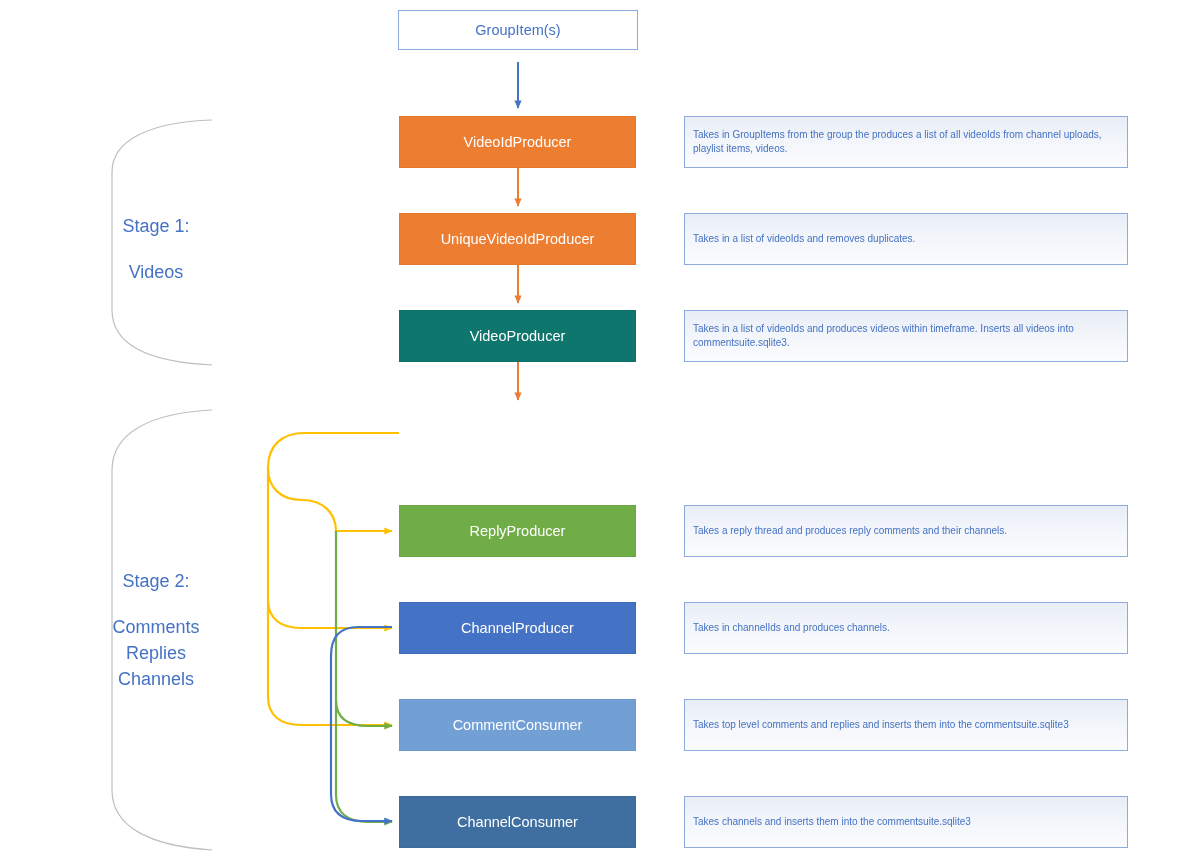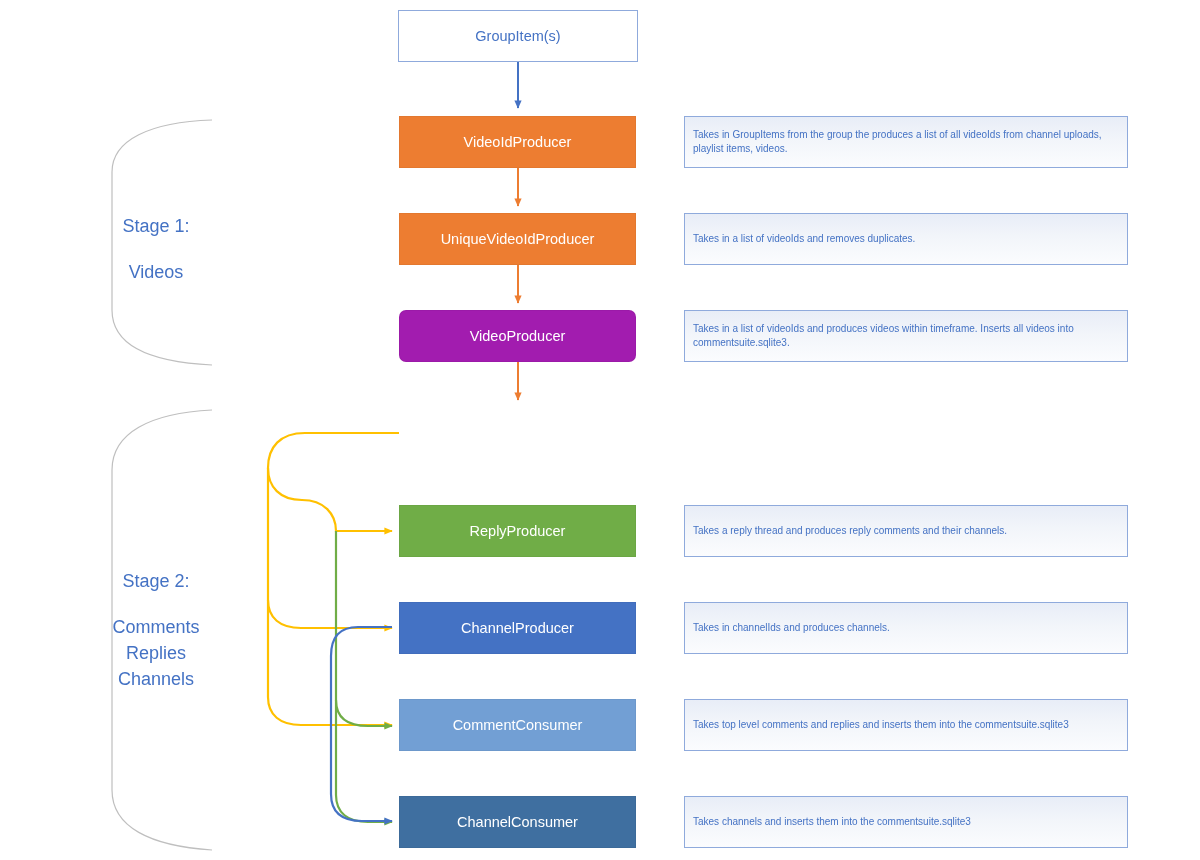--- a/index.html
+++ b/index.html
@@ -33,21 +33,21 @@
     border:1px solid #8FAADC;
     background:linear-gradient(180deg,#E8EDF7 0%,#F2F5FA 45%,#FBFCFE 100%);
     color:#4472C4;
     font-size:10px;
     line-height:1.38;
   }
 
   
   .startbox{
     position:absolute;
-    width:240px;height:52px;
+    width:240px;height:40px;
     border:1px solid #8FAADC;
     background:#ffffff;
     display:flex;align-items:center;justify-content:center;
     color:#4472C4;font-size:14.5px;
     box-sizing:border-box;
     z-index:2;
   }
 
   
   .stage-cap{
@@ -133,21 +133,21 @@
   <div class="node proc" style="left:399px;top:213px;">
     <div class="lbl" style="background:#ED7D31;">
       <span>UniqueVideoIdProducer</span>
     </div>
     <div class="desc">
       <span>Takes in a list of videoIds and removes duplicates.</span>
     </div>
   </div>
 
   <div class="node proc" style="left:399px;top:310px;">
-    <div class="lbl" style="background:#a21caf;border-radius:7px;">
+    <div class="lbl" style="background:#0f766e;">
       <span>VideoProducer</span>
     </div>
     <div class="desc">
       <span>Takes in a list of videoIds and produces videos within timeframe. Inserts all videos into commentsuite.sqlite3.</span>
     </div>
   </div>
 
 
   <div class="node proc" style="left:399px;top:505px;">
     <div class="lbl" style="background:#70AD47;">

